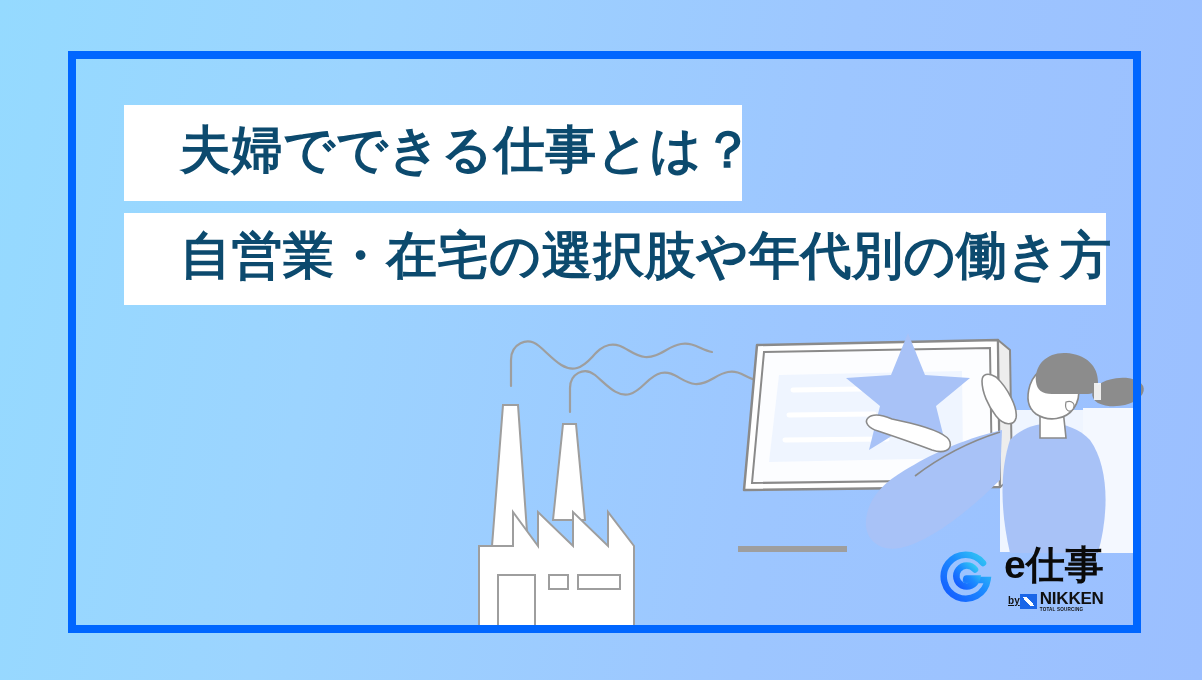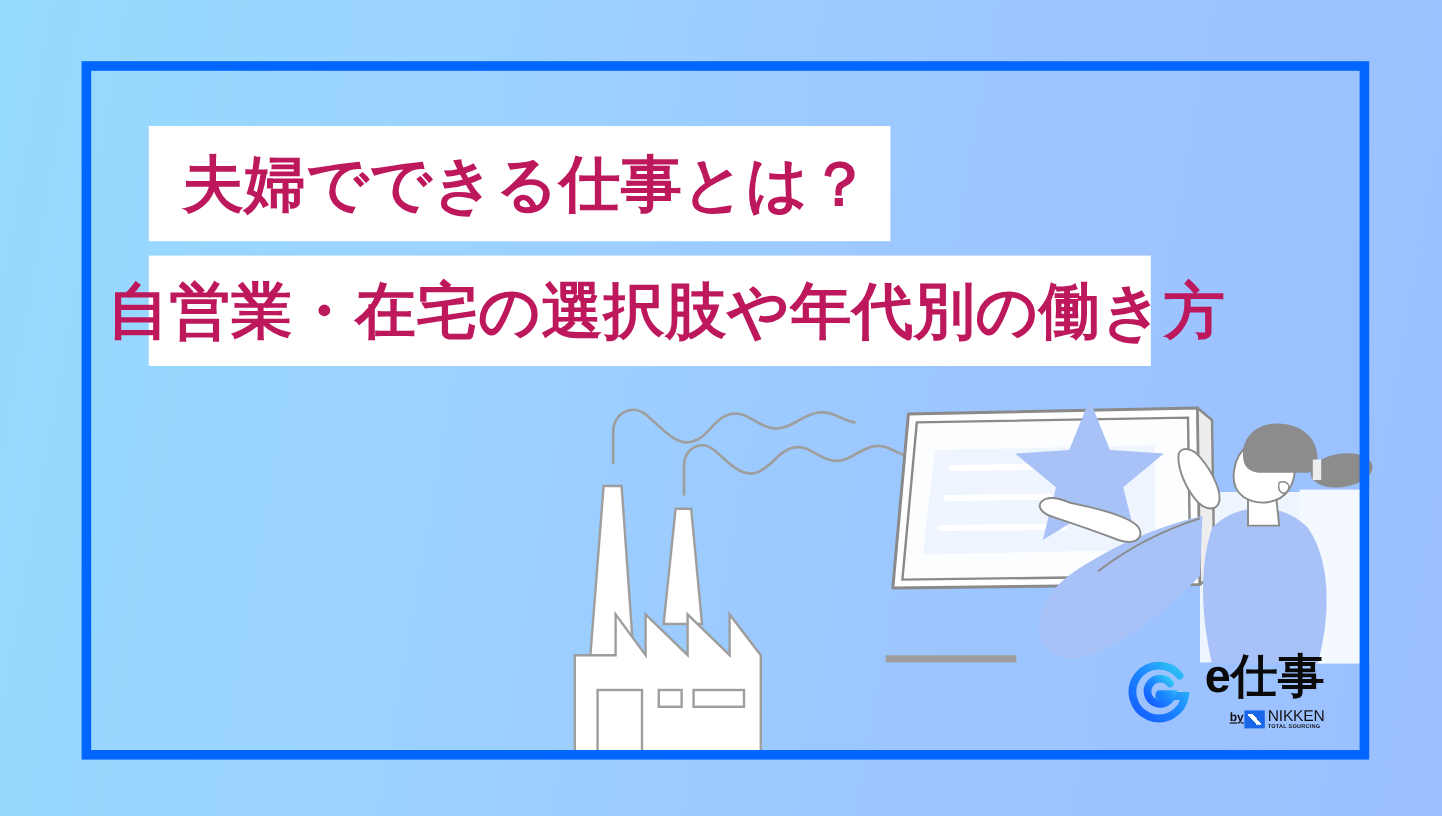--- a/index.html
+++ b/index.html
@@ -44,33 +44,33 @@
   .title-band-1 {
     left: 124px;
     top: 105px;
     width: 618px;
     height: 96px;
     padding-left: 28px;
   }
   .title-band-2 {
     left: 124px;
     top: 213px;
-    width: 835px;
+    width: 982px;
     height: 92px;
     padding-left: 28px;
-    justify-content: center;
   }
   .title-text {
-    color: #be185d;
+    color: #0c4a6e;
     font-weight: bold;
     font-size: 51px;
     line-height: 1;
     letter-spacing: 0.5px;
     white-space: nowrap;
-    font-family: Liberation Sans, sans-serif;
+    font-family: Liberation Mono, monospace;
+    margin-left: 28px;
   }
 
   
   .illu {
     position: absolute;
     left: 0;
     top: 0;
     width: 1202px;
     height: 680px;
     pointer-events: none;
@@ -137,22 +137,22 @@
     width: 11px;
     height: 9px;
     background: linear-gradient(48deg, transparent 0 38%, #ffffff 38% 62%, transparent 62% 100%);
   }
   .nikken-txt {
     display: flex;
     flex-direction: column;
     line-height: 1;
   }
   .nikken-name {
-    font-size: 13px;
-    font-weight: normal;
+    font-size: 17px;
+    font-weight: bold;
     color: #101010;
     letter-spacing: -0.2px;
   }
   .nikken-sub {
     font-size: 4.6px;
     font-weight: bold;
     color: #101010;
     letter-spacing: 0.2px;
     margin-top: 1px;
   }

